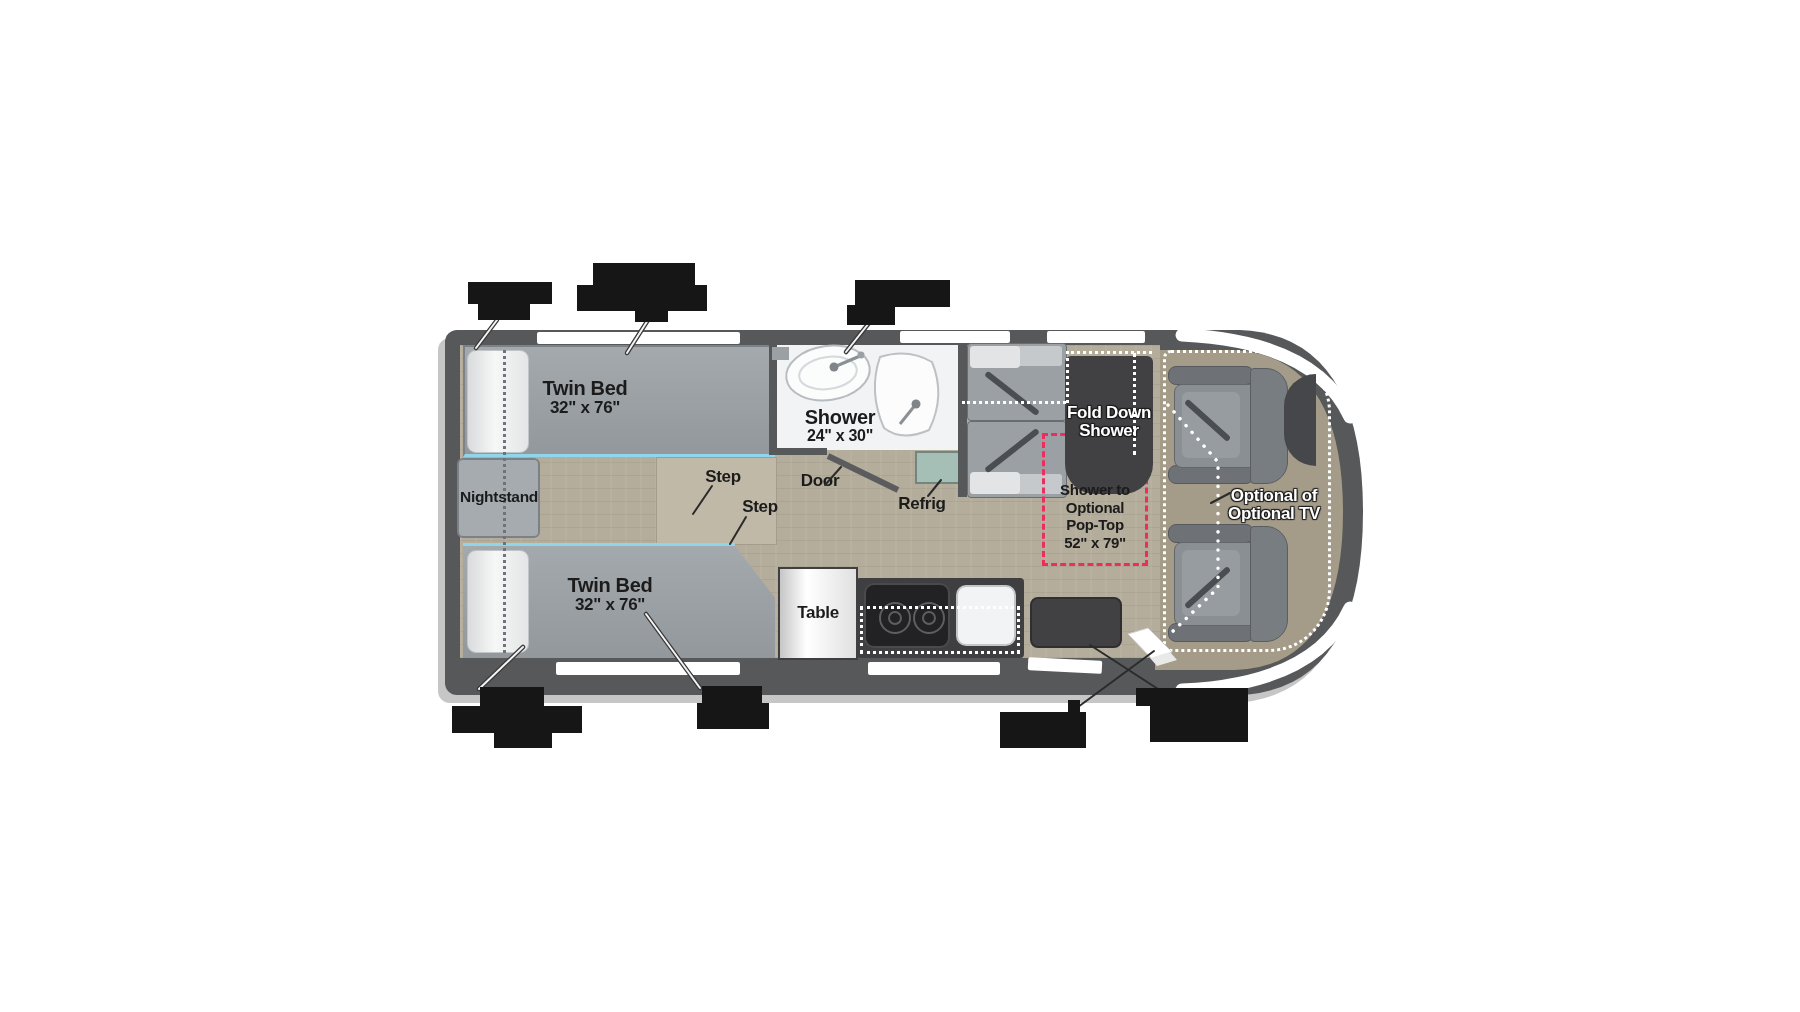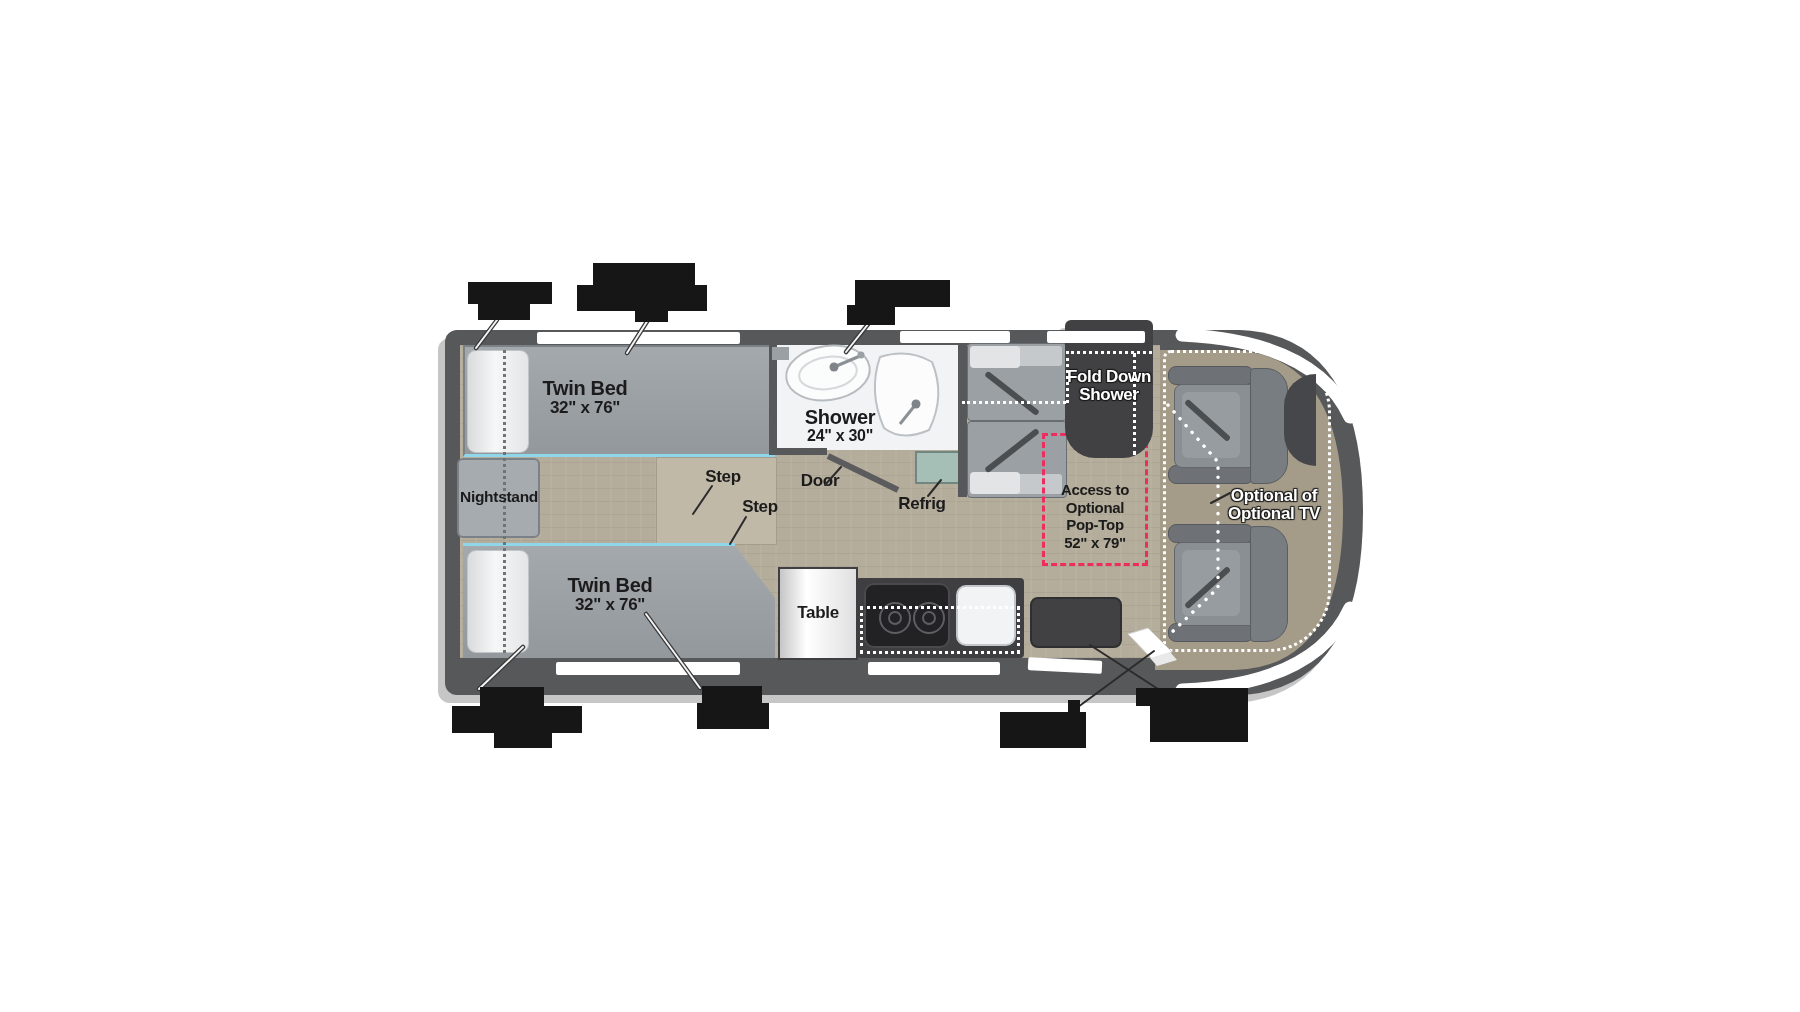--- a/index.html
+++ b/index.html
@@ -74,21 +74,21 @@
     </div>
 
     <div class="abs" style="left:967px;top:421px;width:98px;height:75px;background:#9aa0a4;border:1px solid #686d71;border-radius:4px;">
       <div class="abs" style="left:2px;top:52px;width:92px;height:20px;background:#c6c9cc;border-radius:3px;"></div>
       <div class="abs" style="left:2px;top:50px;width:50px;height:22px;background:#e2e4e6;border-radius:4px;"></div>
       <div class="abs" style="left:18px;top:46px;width:66px;height:6px;background:#4b4e51;transform:rotate(-38deg);transform-origin:left center;border-radius:3px;"></div>
     </div>
 
     <div class="abs" style="left:1042px;top:433px;width:106px;height:133px;border:3px dashed #ee2d5f;box-sizing:border-box;"></div>
 
-    <div class="abs" style="left:1065px;top:320px;width:88px;height:138px;background:#414143;border-radius:6px 6px 30px 30px;">
+    <div class="abs" style="left:1065px;top:356px;width:88px;height:138px;background:#414143;border-radius:6px 6px 30px 30px;">
       <div class="lbl lbl-white" style="margin-top:48px;">
         <div>Fold Down</div>
         <div>Shower</div>
       </div>
     </div>
 
     <div class="abs dot-h" style="left:962px;top:401px;width:104px;"></div>
     <div class="abs dot-v" style="left:1066px;top:351px;height:52px;"></div>
     <div class="abs dot-h" style="left:1066px;top:351px;width:86px;"></div>
     <div class="abs dot-v" style="left:1133px;top:353px;height:102px;"></div>
@@ -158,21 +158,21 @@
     <div class="abs lbl" style="left:795px;top:407px;width:90px;">
       <div style="font-size:20px;">Shower</div>
       <div style="font-size:16px;">24" x 30"</div>
     </div>
     <div class="abs lbl" style="left:695px;top:468px;width:56px;">Step</div>
     <div class="abs lbl" style="left:732px;top:498px;width:56px;">Step</div>
     <div class="abs lbl" style="left:795px;top:472px;width:50px;">Door</div>
     <div class="abs lbl" style="left:893px;top:495px;width:58px;">Refrig</div>
     <div class="abs lbl" style="left:778px;top:604px;width:80px;">Table</div>
     <div class="abs lbl lbl-sm" style="left:1045px;top:481px;width:100px;line-height:1.18;">
-      <div>Access to</div>
+      <div>Shower to</div>
       <div>Optional</div>
       <div>Pop-Top</div>
       <div>52" x 79"</div>
     </div>
     <div class="abs lbl lbl-white" style="left:1208px;top:487px;width:132px;">
       <div>Optional of</div>
       <div>Optional TV</div>
     </div>
   </div>
 

